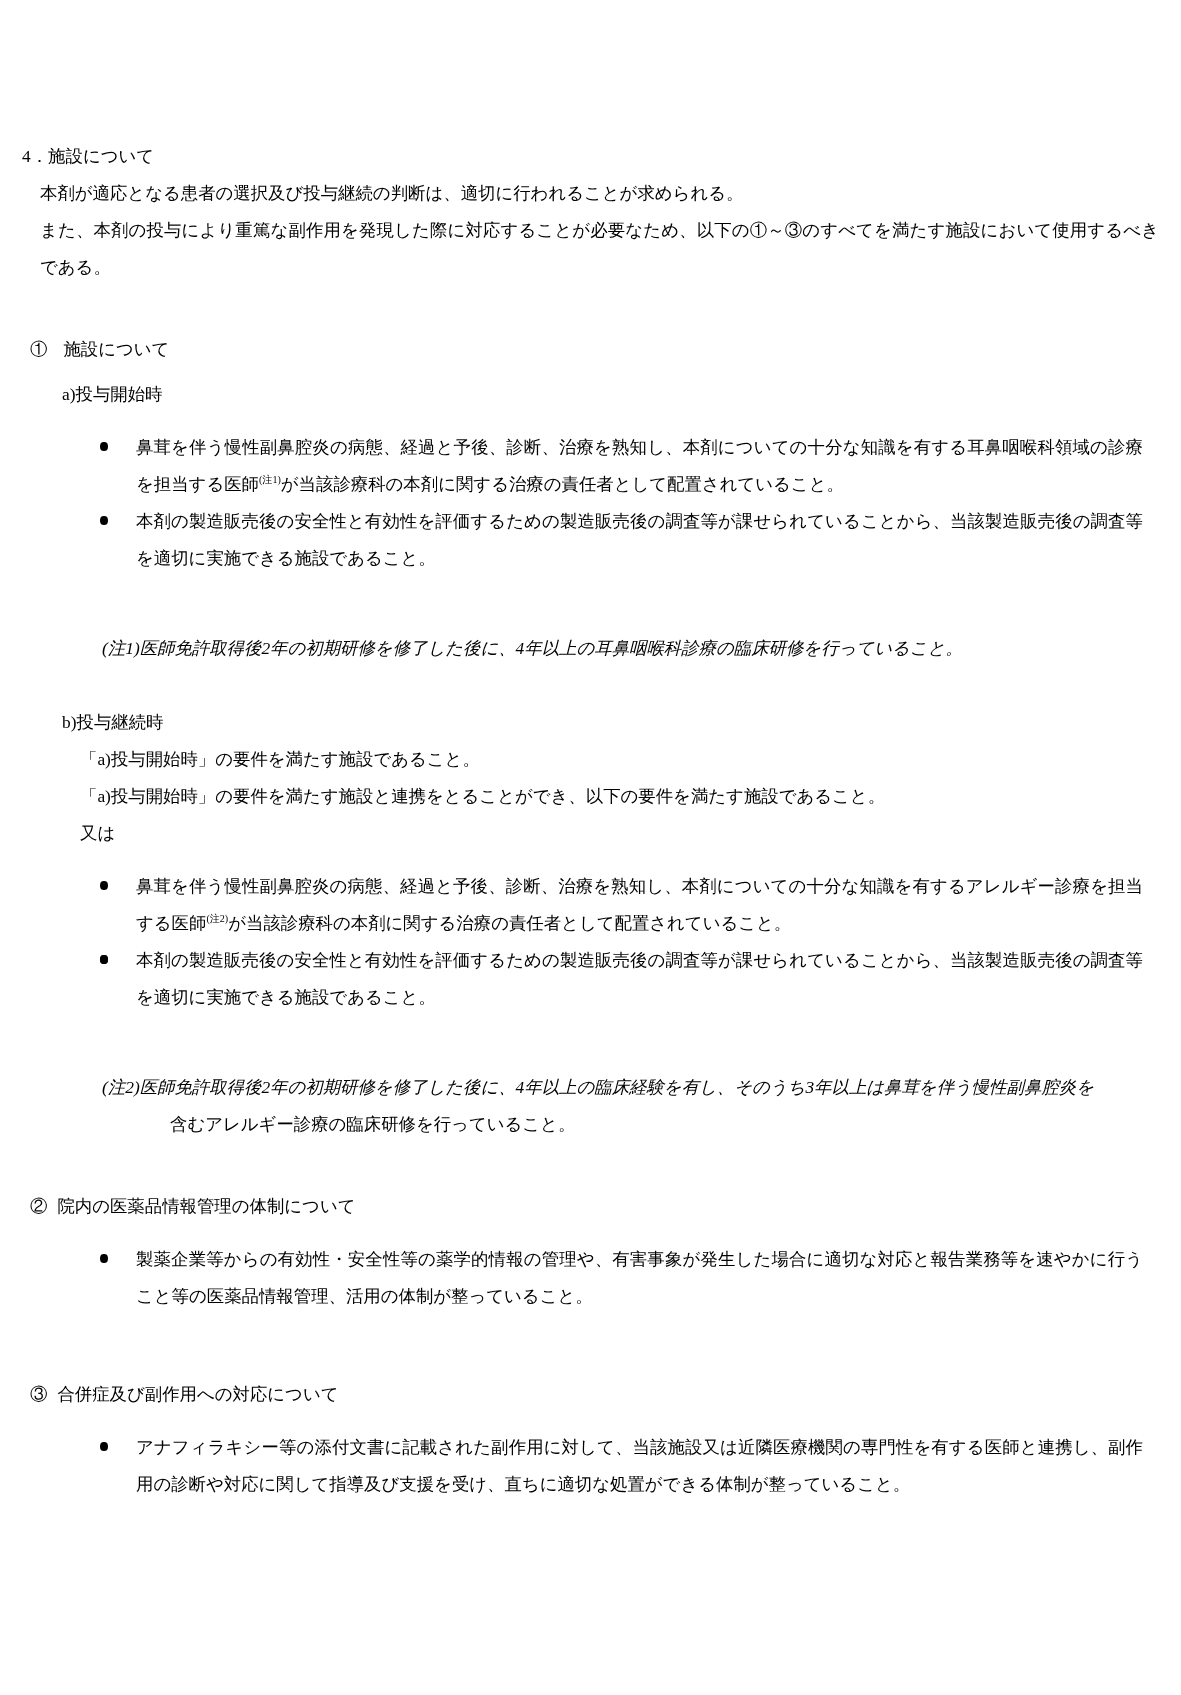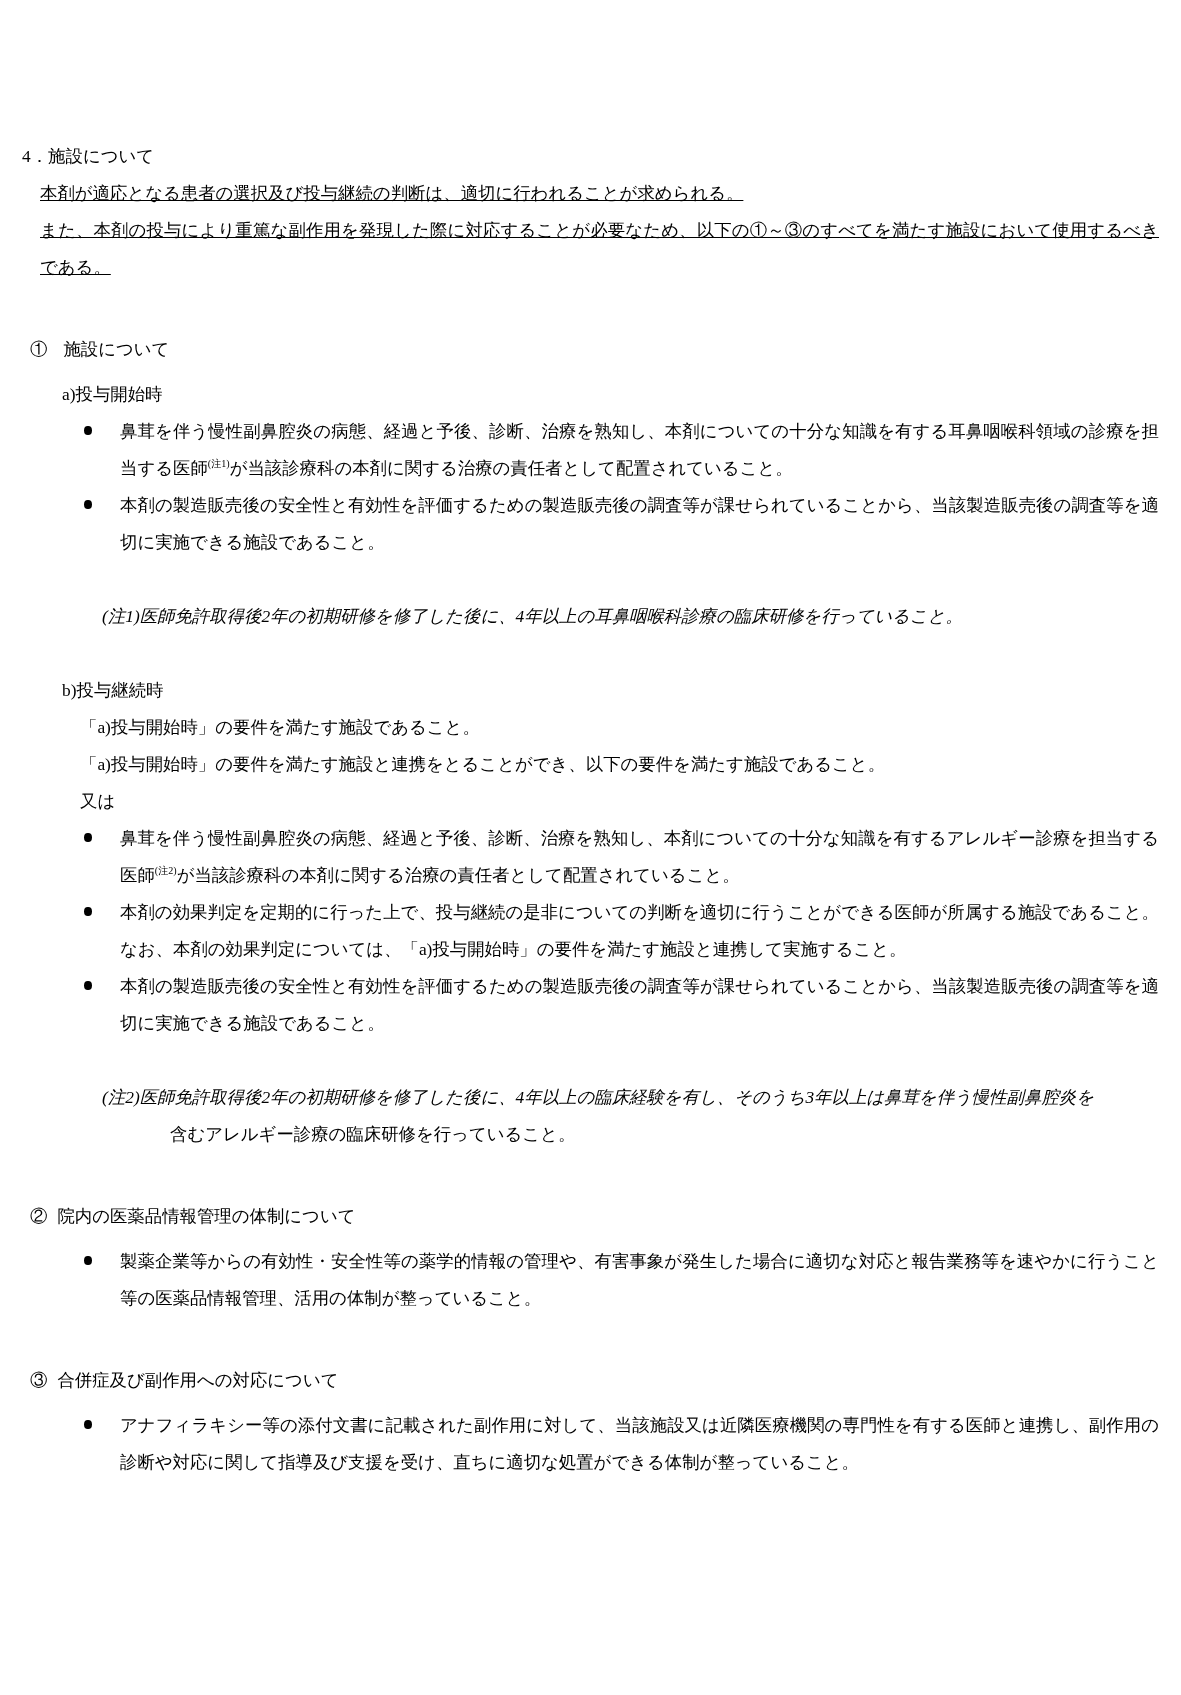--- a/index.html
+++ b/index.html
@@ -33,27 +33,27 @@
     margin: 0;
     text-align: justify;
     text-justify: inter-ideograph;
   }
   .heading {
     margin: 0;
     font-size: 17.4px;
     font-weight: normal;
     line-height: 37px;
   }
-  .indent-1 { padding-left: 18px; text-decoration: underline; }
+  .indent-1 { padding-left: 18px; }
   .gap-md { height: 37px; }
 
   
   .bullets {
     list-style: none;
-    margin: 0;
+    margin: 16px;
     padding: 0;
   }
   .bullet-item {
     position: relative;
     padding-left: 98px;
     margin: 0;
     text-align: justify;
     text-justify: inter-ideograph;
     line-height: 37px;
   }
@@ -136,21 +136,21 @@
     <p class="p sub-head">b)投与継続時</p>
     <p class="p body-indent">「a)投与開始時」の要件を満たす施設であること。</p>
     <p class="p body-indent">「a)投与開始時」の要件を満たす施設と連携をとることができ、以下の要件を満たす施設であること。</p>
     <p class="p body-indent">又は</p>
 
     <ul class="bullets">
       <li class="bullet-item">
         <span class="dot"></span><span>鼻茸を伴う慢性副鼻腔炎の病態、経過と予後、診断、治療を熟知し、本剤についての十分な知識を有するアレルギー診療を担当する医師</span><sup class="ann">(注2)</sup><span>が当該診療科の本剤に関する治療の責任者として配置されていること。</span>
       </li>
       <li class="bullet-item">
-        <span class="dot"></span><span>本剤の効果判定を定期的に行った上で、投与継続の是非についての判断を適切に行うことができる医師が所属する施設であること。なお、本剤の効果判定については、「a)投与開始時」の要件を満たす施設と連携して実施すること。</span>
+        <span class="dot"></span>
       </li>
       <li class="bullet-item">
         <span class="dot"></span><span>本剤の製造販売後の安全性と有効性を評価するための製造販売後の調査等が課せられていることから、当該製造販売後の調査等を適切に実施できる施設であること。</span>
       </li>
     </ul>
 
     <div class="gap-md"></div>
 
     <p class="note">(注2)医師免許取得後2年の初期研修を修了した後に、4年以上の臨床経験を有し、そのうち3年以上は鼻茸を伴う慢性副鼻腔炎を</p>
     <p class="note-cont">含むアレルギー診療の臨床研修を行っていること。</p>

